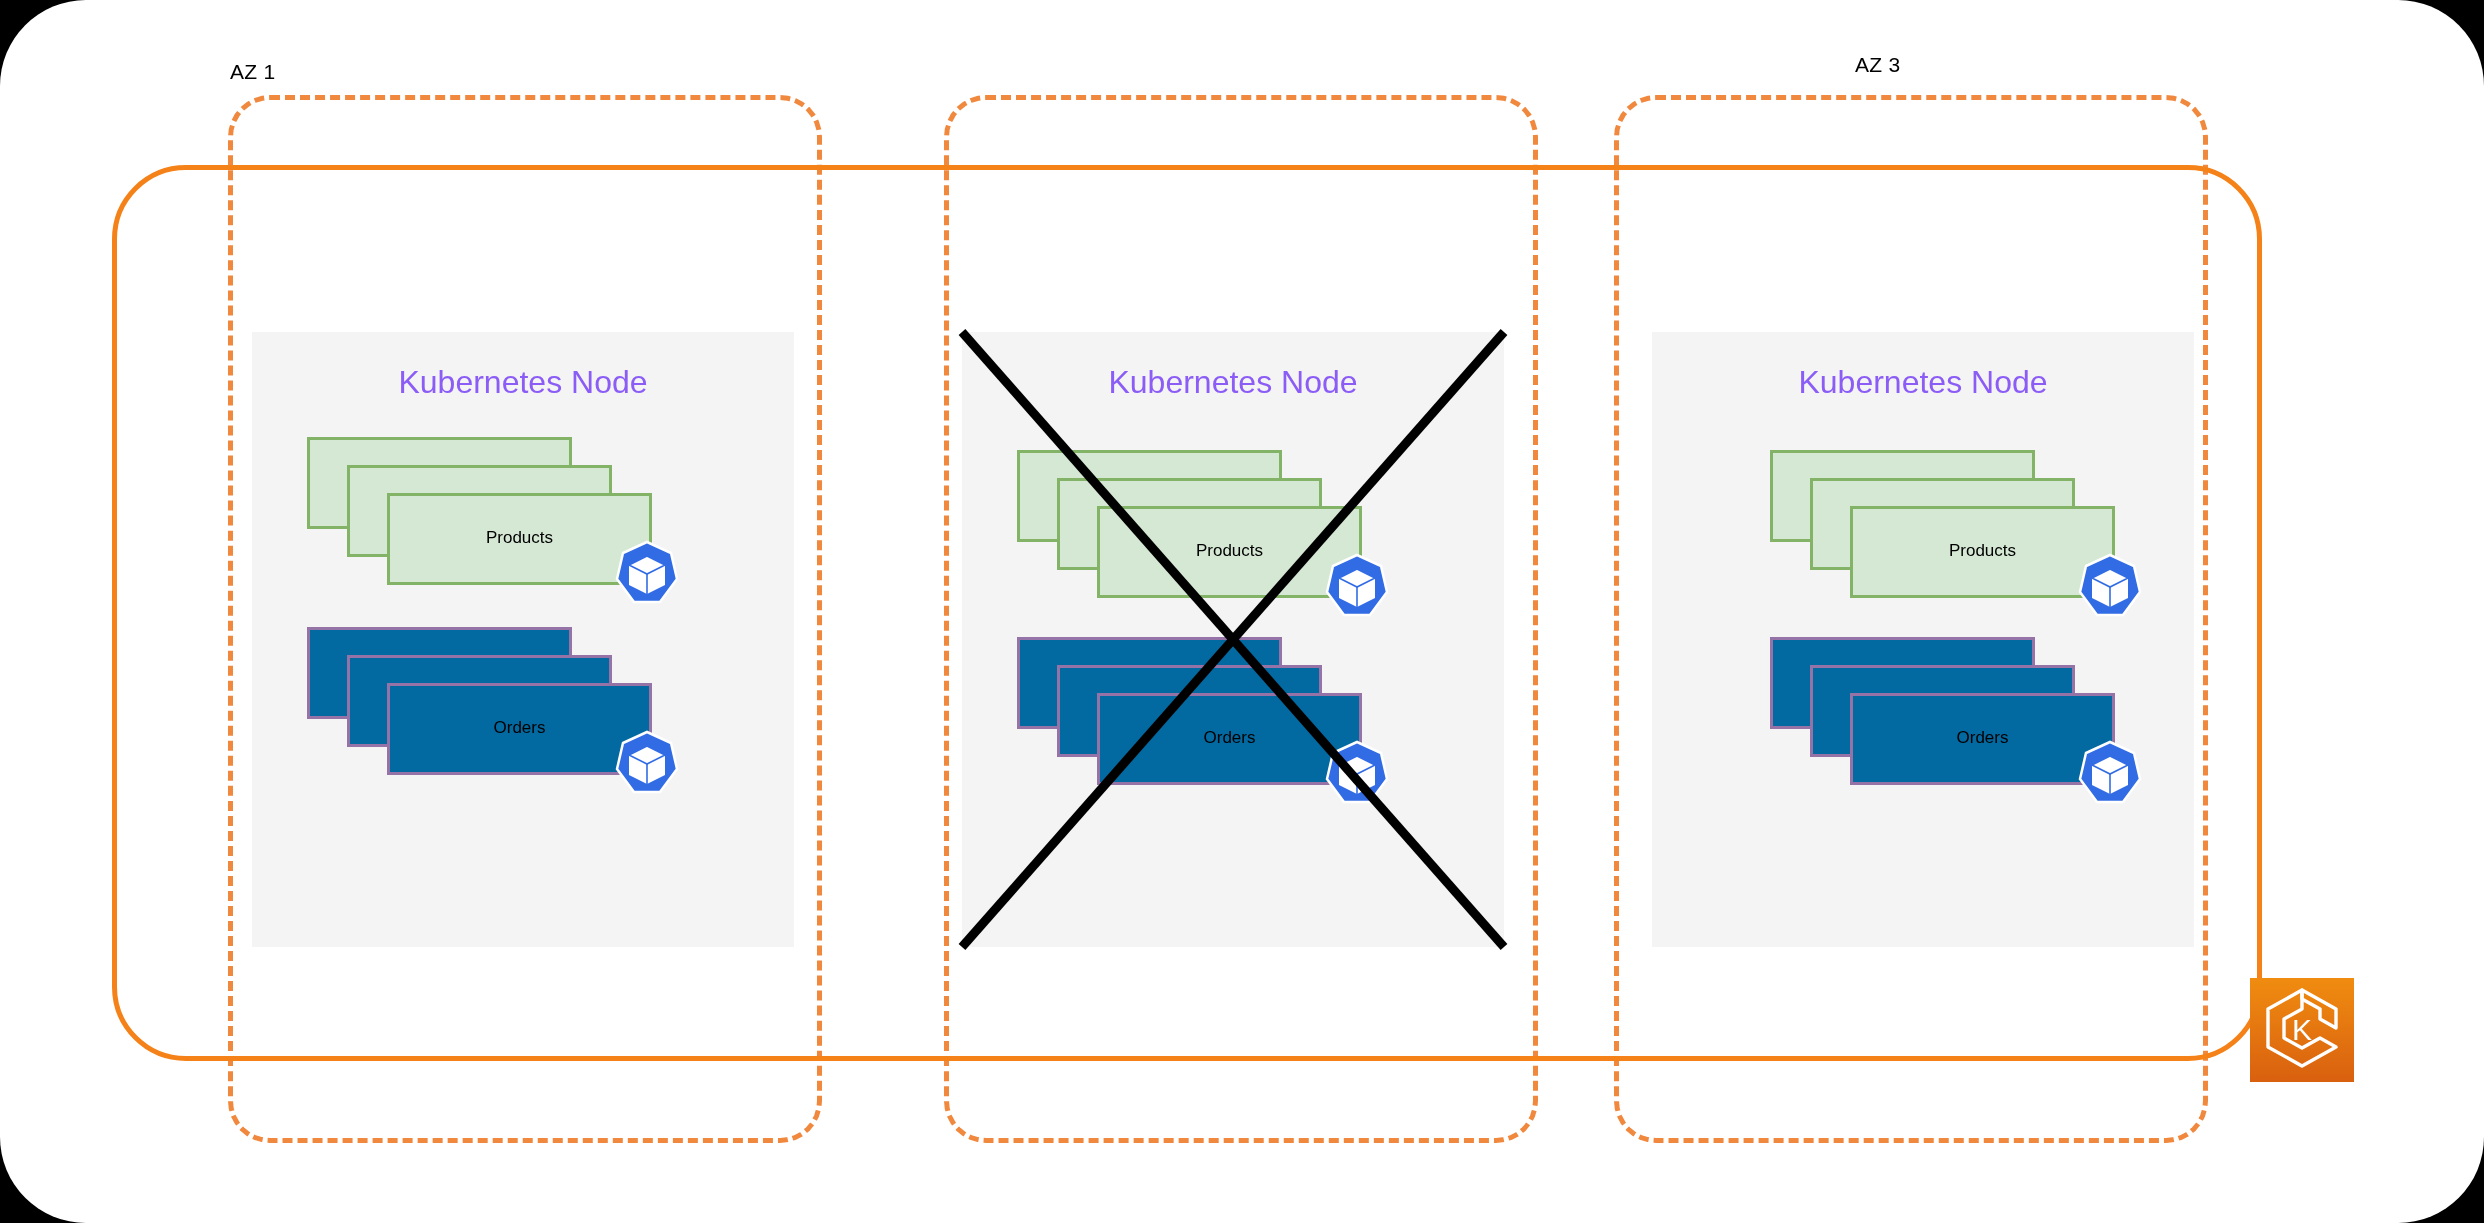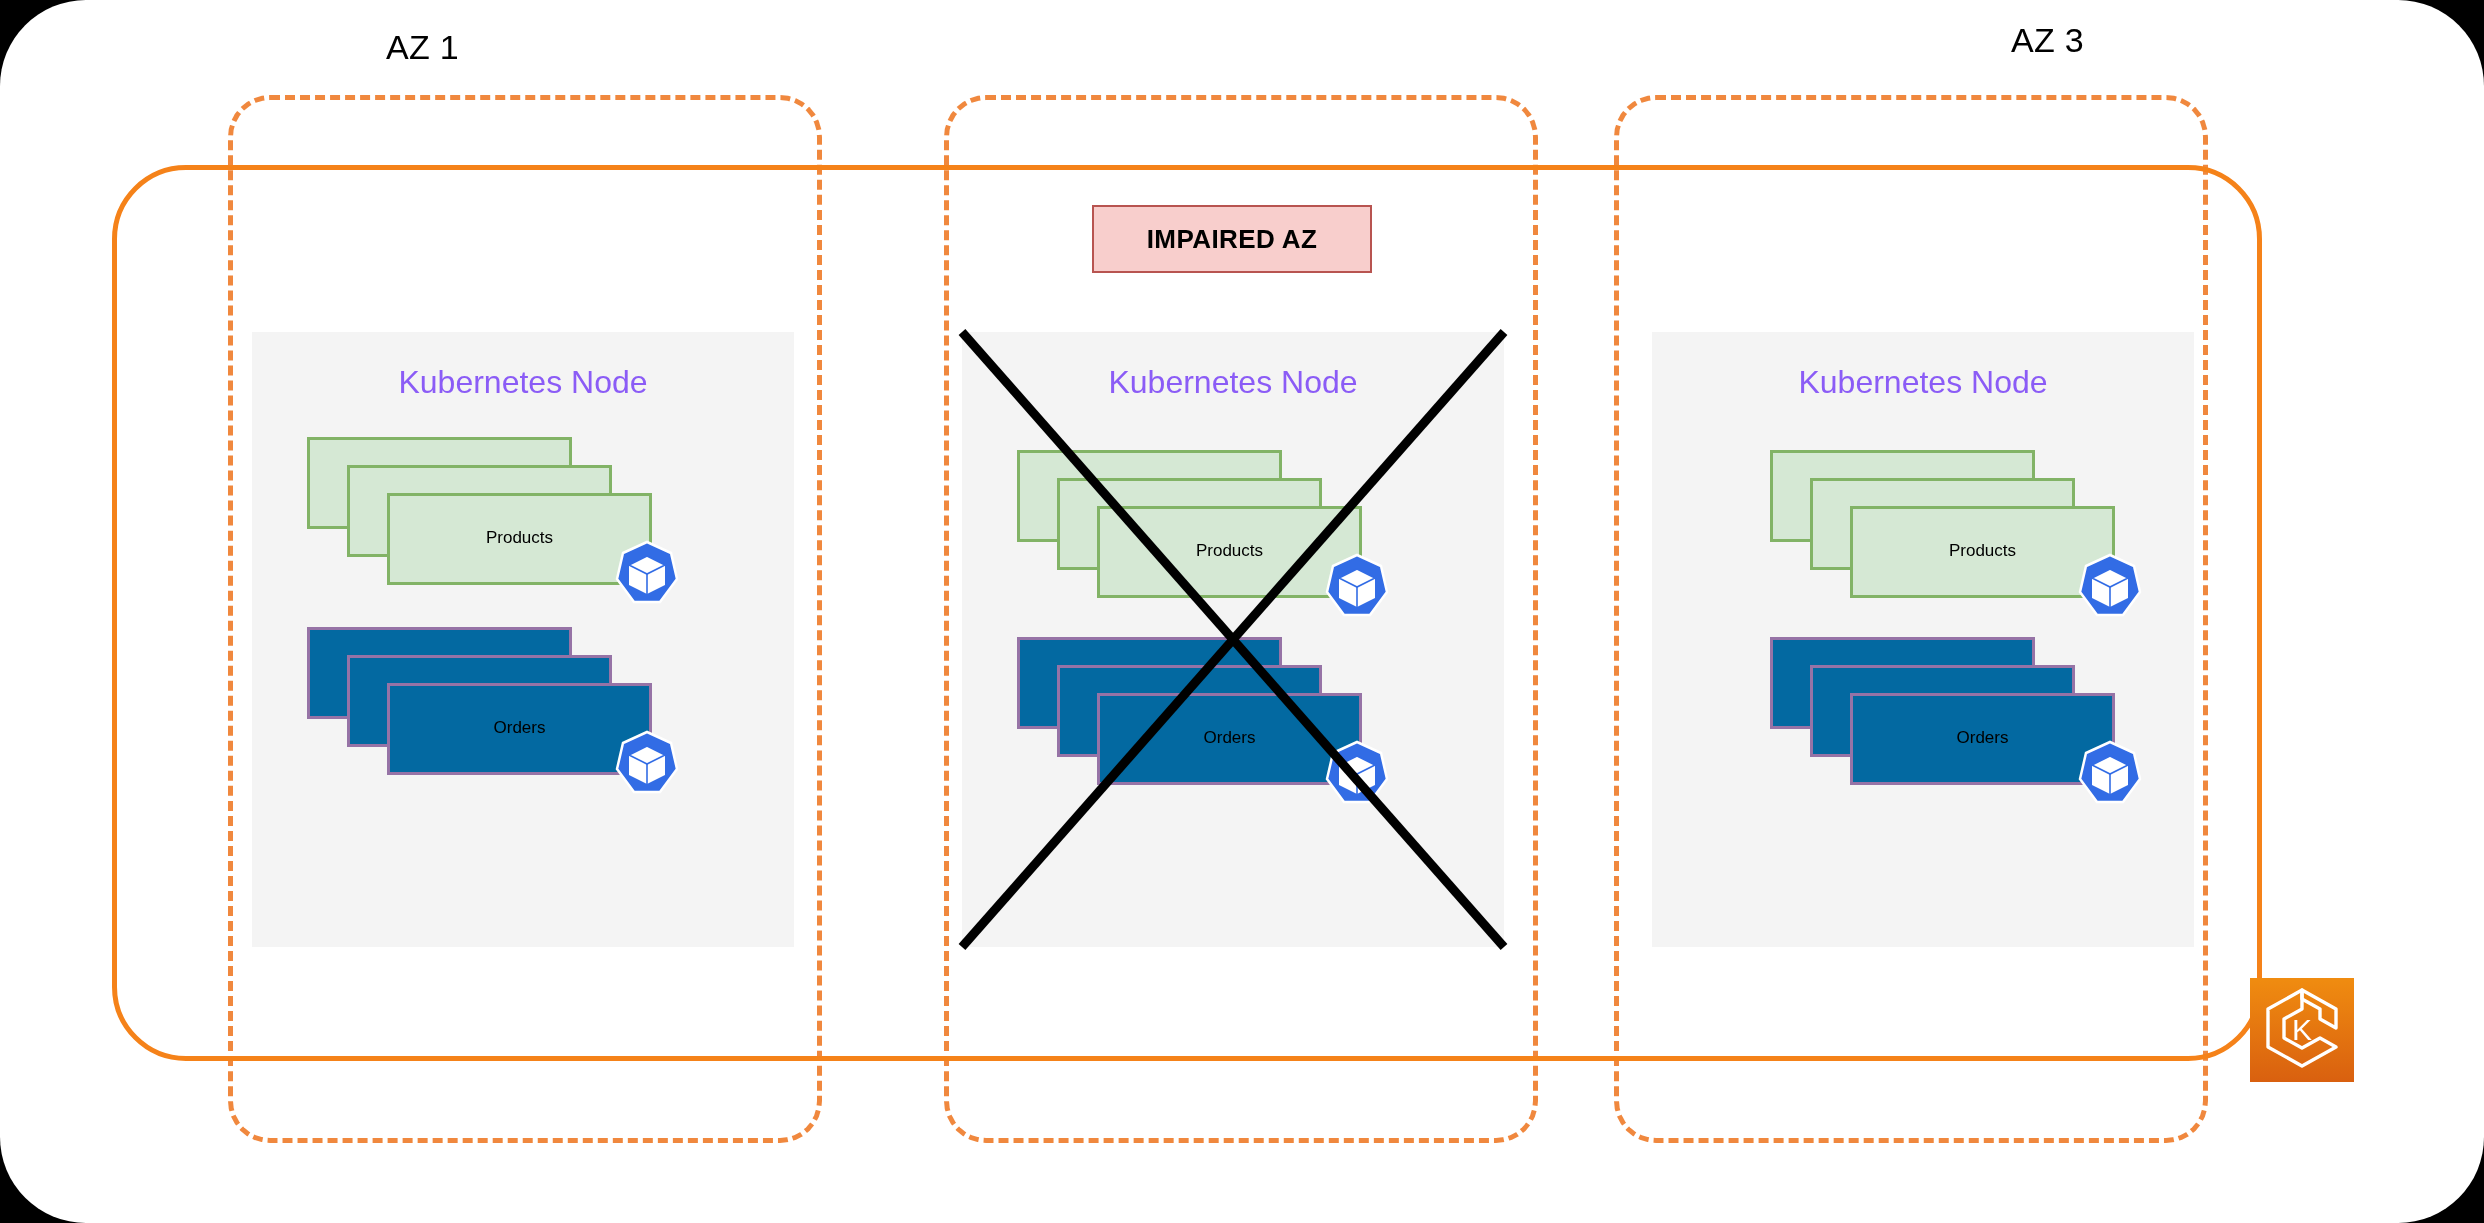--- a/index.html
+++ b/index.html
@@ -21,25 +21,25 @@
     left: 0; top: 0;
     width: 2484px;
     height: 1223px;
     background: #ffffff;
     border-radius: 86px;
   }
 
   
   .az-label {
     position: absolute;
-    font-size: 34px;
+    font-size: 21px;
     color: #000000;
-    text-align: center;
     white-space: nowrap;
     letter-spacing: 0.3px;
+    margin-top: 32px;
   }
 
   
   .az-column {
     position: absolute;
     border: 5px dashed #f0883e;
     border-radius: 42px;
     box-sizing: border-box;
     background: transparent;
   }
@@ -166,21 +166,20 @@
         <svg viewBox="0 0 68 68" width="68" height="68">
           <polygon points="34,2 58,13 64,39 47,62 21,62 4,39 10,13" fill="#326ce5" stroke="#ffffff" stroke-width="2.5"></polygon>
           <polygon points="34,16 52,25 52,45 34,54 16,45 16,25" fill="#ffffff"></polygon>
           <polygon points="34,16 52,25 34,34 16,25" fill="#ffffff" stroke="#326ce5" stroke-width="1.6"></polygon>
           <line x1="34" y1="34" x2="34" y2="54" stroke="#326ce5" stroke-width="1.6"></line>
         </svg>
       </div>
     </div>
   </div>
 
-  <div id="impaired-badge" style="left:1092px; top:205px; width:280px; height:68px;">IMPAIRED AZ</div>
 
   <div class="node-box" style="left:962px; top:332px; width:542px; height:615px;">
     <div class="node-title" style="top:32px;">Kubernetes Node</div>
 
     <div class="pod-stack" style="left:55px; top:118px; width:400px; height:160px;">
       <div class="pod-card green" style="left:0px;  top:0px;  width:265px; height:92px;"></div>
       <div class="pod-card green" style="left:40px; top:28px; width:265px; height:92px;"></div>
       <div class="pod-card green" style="left:80px; top:56px; width:265px; height:92px;">
         <div class="pod-label" style="left:0; top:32px;">Products</div>
       </div>

